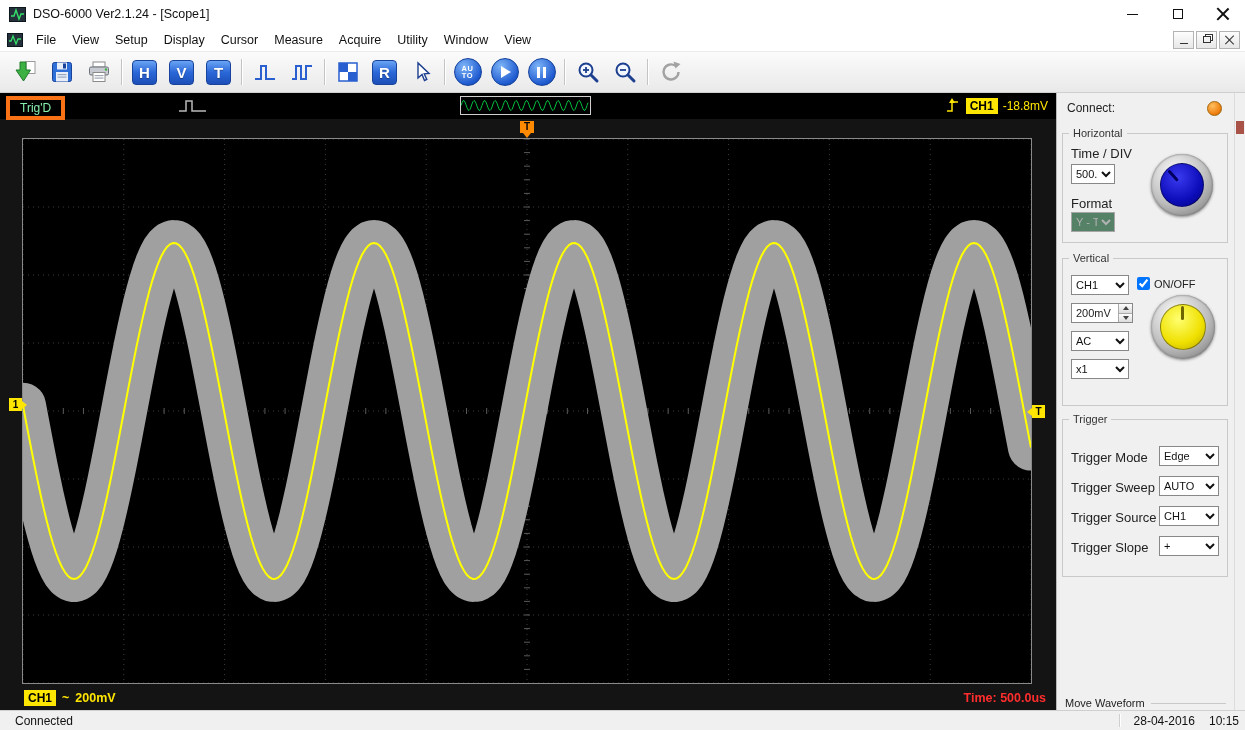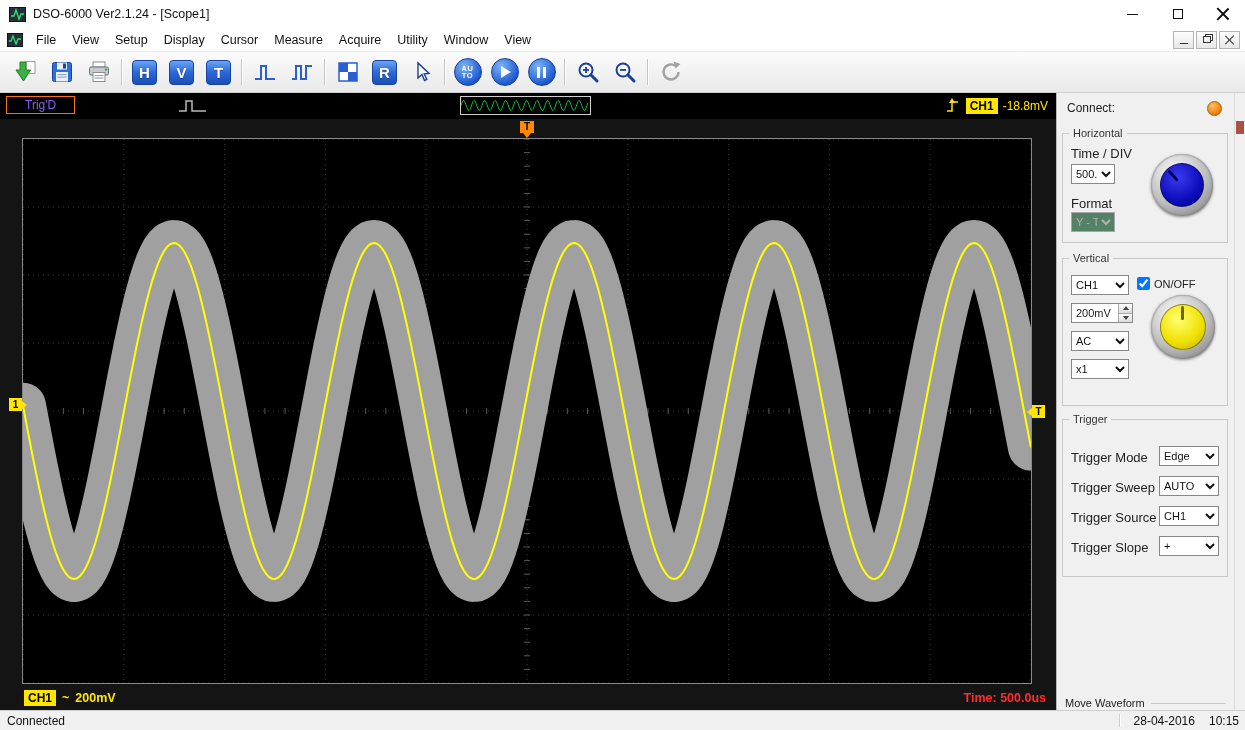--- a/index.html
+++ b/index.html
@@ -42,21 +42,21 @@
   .round-btn{width:28px;height:28px;border-radius:50%;background:radial-gradient(circle at 35% 28%,#7db4f7,#1f5bd0 70%,#123f9a);border:1px solid #123f9a;display:flex;align-items:center;justify-content:center;position:relative}
   .auto-btn span{color:#fff;font-weight:bold;font-size:7.5px;line-height:7px;width:16px;text-align:center;word-break:break-all;letter-spacing:.5px}
   .play-tri{width:0;height:0;border-left:10px solid #fff;border-top:6px solid transparent;border-bottom:6px solid transparent;margin-left:3px}
   .pause-bars{display:flex;gap:3px}
   .pause-bars i{display:block;width:3px;height:11px;background:#fff}
 
   
   .workspace{position:absolute;left:0;top:93px;width:1245px;height:617px;background:#141414}
   .scope-region{position:absolute;left:0;top:0;width:1056px;height:617px;background:#141414;overflow:hidden}
   .status-strip{position:absolute;left:0;top:0;width:100%;height:26px;background:#000}
-  .trig-box{position:absolute;left:6px;top:3px;border:1px solid #f97316;color:#8b5cf6;font-size:12px;line-height:16px;padding:0 18px;background:#000}
+  .trig-box{position:absolute;left:6px;top:3px;border:4px solid #f97316;color:#86efac;font-size:12px;line-height:16px;padding:0 10px;background:#000}
   .strip-pulse{position:absolute;left:178px;top:4px}
   .preview-box{position:absolute;left:460px;top:3px;width:131px;height:19px;border:1px solid #cfcfcf;background:#000}
   .strip-right{position:absolute;right:8px;top:4px;height:18px;display:flex;align-items:center;gap:5px}
   .ch-badge{background:#ffe600;color:#000;font-size:12px;font-weight:bold;padding:0 4px;line-height:16px}
   .level-text{color:#ffe600;font-size:12px}
 
   .top-marker{position:absolute;left:520px;top:28px;width:14px;height:12px;background:#ff8a00;color:#000;font-size:10px;font-weight:bold;text-align:center;line-height:12px}
   .top-marker::after{content:"";position:absolute;left:3px;top:12px;border-left:4px solid transparent;border-right:4px solid transparent;border-top:5px solid #ff8a00}
 
   .plot{position:absolute;left:22px;top:45px;width:1010px;height:546px;border:1px solid #8a8a8a;background:#000}
@@ -104,21 +104,21 @@
   .spin-up,.spin-down{flex:1;display:flex;align-items:center;justify-content:center;background:linear-gradient(#fdfdfd,#dcdcdc)}
   .spin-up{border-bottom:1px solid #aaa}
   .tri-up{width:0;height:0;border-left:3px solid transparent;border-right:3px solid transparent;border-bottom:4px solid #444}
   .tri-down{width:0;height:0;border-left:3px solid transparent;border-right:3px solid transparent;border-top:4px solid #444}
   .onoff{position:absolute;left:74px;top:18px;display:flex;align-items:flex-end;gap:4px;font-size:11px}
   .move-row{position:absolute;left:8px;right:8px;top:604px;display:flex;align-items:center;gap:6px;font-size:11px}
   .move-line{flex:1;height:1px;background:#c9c9c9}
 
   
   .statusbar{position:absolute;left:0;top:710px;width:1245px;height:20px;background:#f0f0f0;border-top:1px solid #cfcfcf;display:flex;align-items:center;font-size:12px}
-  .sb-left{margin-left:7px}
+  .sb-left{margin-left:15px}
   .sb-right{margin-left:auto;display:flex;align-items:center;gap:14px;margin-right:6px}
   .sb-sep{width:1px;height:13px;background:#cfcfcf;box-shadow:1px 0 0 #fff}
 </style>
 </head>
 <body>
 
 <div class="titlebar">
   <span class="app-icon">
     <svg width="15" height="13">
         <polyline points="1,8 4,8 6,2 9,11 11,6 14,6" fill="none" stroke="#35e06a" stroke-width="1.4"></polyline>

